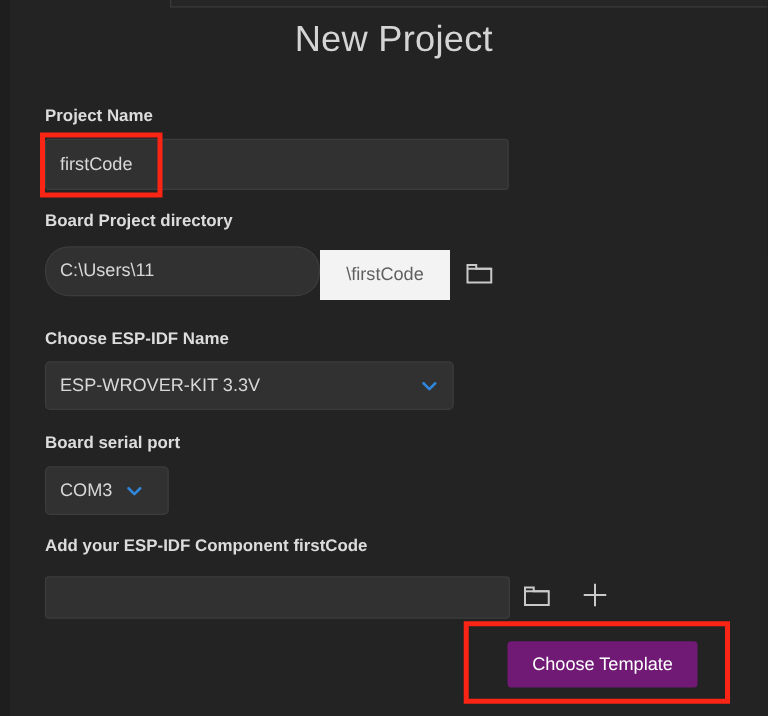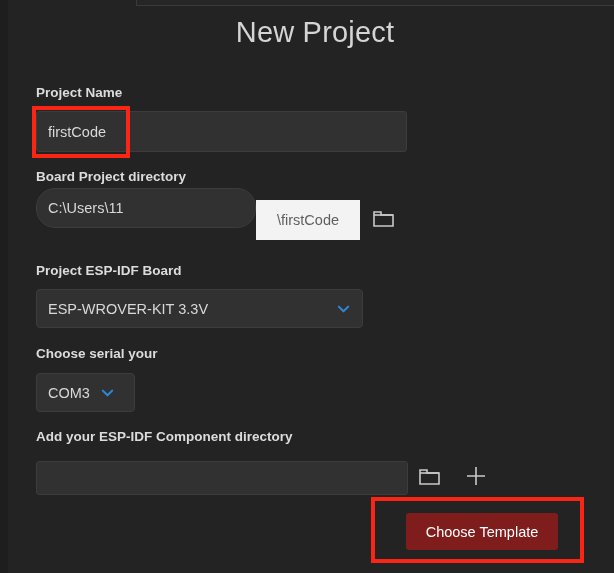--- a/index.html
+++ b/index.html
@@ -93,21 +93,21 @@
   .icon-btn {
     position: absolute;
     display: flex;
     align-items: center;
     justify-content: center;
     cursor: pointer;
   }
   .primary-btn {
     position: absolute;
     box-sizing: border-box;
-    background: #7f1d1d;
+    background: #701a75;
     color: #ffffff;
     border: none;
     border-radius: 3px;
     font-size: 14.5px;
     font-family: "Liberation Sans", sans-serif;
     cursor: pointer;
   }
   .annot {
     position: absolute;
     box-sizing: border-box;
@@ -122,52 +122,52 @@
 <div class="screen">
 
   <div class="top-edge"></div>
 
   <div class="page-title">New Project</div>
 
   <div class="field-label" style="left:28px; top:85px;">Project Name</div>
   <input class="text-input" style="left: 28px; top: 111px; width: 371px; height: 41px;" value="firstCode">
 
   <div class="field-label" style="left:28px; top:169px;">Board Project directory</div>
-  <input class="text-input" style="left: 28px; top: 188px; width: 220px; height: 40px; border-radius: 19px;" value="C:\Users\11">
+  <input class="text-input" style="left: 28px; top: 197px; width: 220px; height: 40px; border-radius: 19px;" value="C:\Users\11">
   <div class="suffix-box" style="left:248px; top:200px; width:104px; height:40px;text-align:right;">\firstCode</div>
   <div class="icon-btn" style="left:363px; top:207px; width:26px; height:26px;">
     <span>
       <svg width="24" height="20" viewBox="0 0 24 20" fill="none" stroke="#c9c9c9" stroke-width="1.6">
         <path d="M2 4 h7 v3 h12 v11 h-19 z"></path>
         <path d="M2 7 h19"></path>
       </svg>
     </span>
   </div>
 
-  <div class="field-label" style="left:28px; top:263px;">Project ESP-IDF Board</div>
+  <div class="field-label" style="left:28px; top:263px;">Choose ESP-IDF Name</div>
   <div class="select-box wide" style="left:28px; top:289px; width:327px; height:39px;">
     <span class="value">ESP-WROVER-KIT 3.3V</span>
     <span class="chev">
       <svg width="15" height="15" viewBox="0 0 16 16" fill="none" stroke="#2f86da" stroke-width="2.2" stroke-linecap="round" stroke-linejoin="round">
         <path d="M3 6 L8 11 L13 6"></path>
       </svg>
     </span>
   </div>
 
-  <div class="field-label" style="left:28px; top:346px;">Choose serial your</div>
+  <div class="field-label" style="left:28px; top:346px;">Board serial port</div>
   <div class="select-box" style="left:28px; top:373px; width:99px; height:39px;">
     <span class="value">COM3</span>
     <span class="chev">
       <svg width="15" height="15" viewBox="0 0 16 16" fill="none" stroke="#2f86da" stroke-width="2.2" stroke-linecap="round" stroke-linejoin="round">
         <path d="M3 6 L8 11 L13 6"></path>
       </svg>
     </span>
   </div>
 
-  <div class="field-label" style="left:28px; top:429px;">Add your ESP-IDF Component directory</div>
+  <div class="field-label" style="left:28px; top:429px;">Add your ESP-IDF Component firstCode</div>
   <input class="text-input" style="left: 28px; top: 461px; width: 372px; height: 34px;" value="">
   <div class="icon-btn" style="left:409px; top:465px; width:26px; height:26px;">
     <span>
       <svg width="24" height="20" viewBox="0 0 24 20" fill="none" stroke="#c9c9c9" stroke-width="1.6">
         <path d="M2 4 h7 v3 h12 v11 h-19 z"></path>
         <path d="M2 7 h19"></path>
       </svg>
     </span>
   </div>
   <div class="icon-btn" style="left:455px; top:465px; width:26px; height:26px;">

